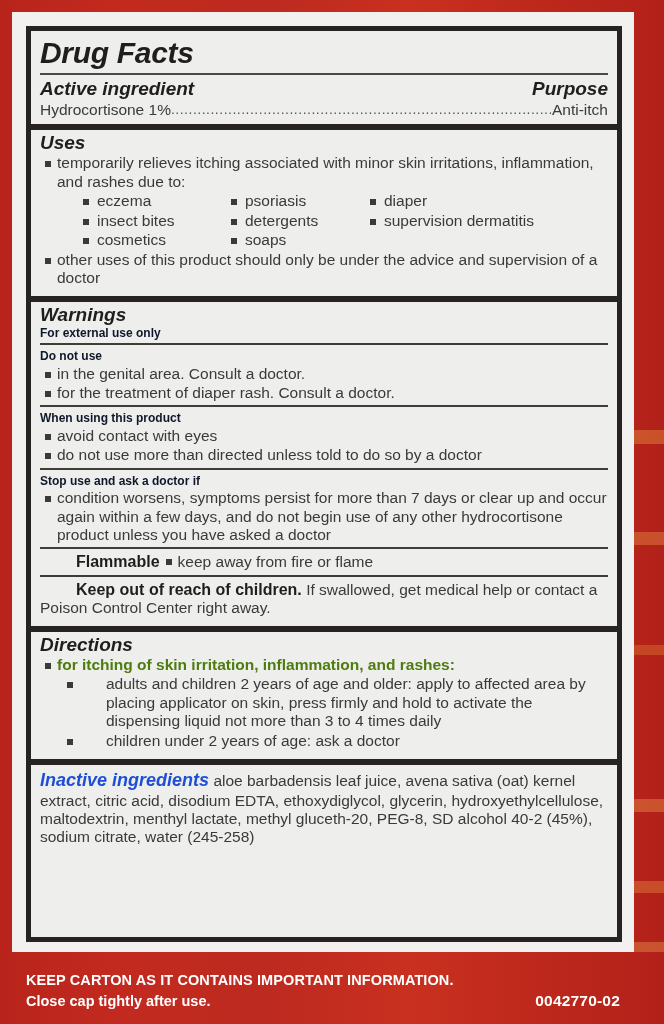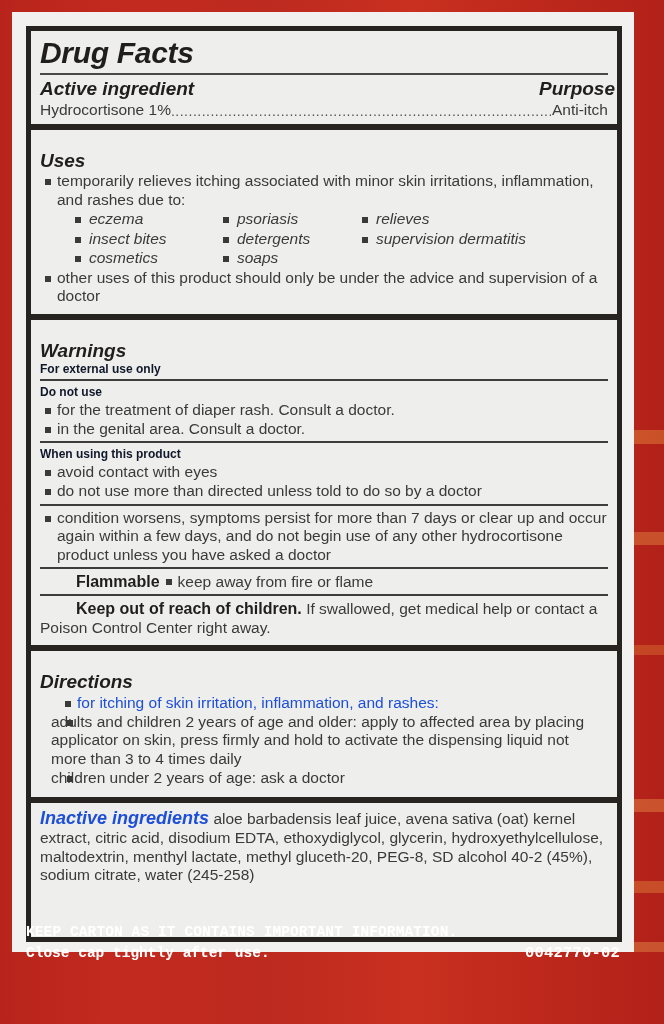--- a/index.html
+++ b/index.html
@@ -43,68 +43,68 @@
   
   .thin{height:2px;background:#3f3d3a;margin:3px 9px 3px 9px;}
 
   .title{
     font-size:30px;font-weight:bold;font-style:italic;color:#201e1c;
     letter-spacing:-.3px;padding:6px 9px 2px 9px;line-height:1.04;
     font-stretch:condensed;
   }
   .rule-title{height:2px;background:#4a4845;margin:3px 9px 2px 9px;}
 
-  .row-ai{display:flex;justify-content:space-between;align-items:baseline;padding:1px 2px 0 9px;}
+  .row-ai{display:flex;justify-content:space-between;align-items:baseline;padding:1px 9px 0 9px;}
   .ai-head{font-size:19px;font-weight:bold;font-style:italic;color:#201e1c;font-stretch:condensed;}
-  .ai-line{display:flex;align-items:flex-end;padding:1px 9px 5px 9px;font-size:15.5px;white-space:nowrap;}
+  .ai-line{display:flex;align-items:flex-start;padding:1px 9px 5px 9px;font-size:15.5px;white-space:nowrap;}
   .leader{flex:1 1 auto;overflow:hidden;white-space:nowrap;color:#56544f;letter-spacing:.5px;
           font-size:14px;margin:0 1px 0 0;}
 
   .sec-head{
     font-size:19px;font-weight:bold;font-style:italic;color:#201e1c;
-    padding:20px 9px 0 9px;line-height:1.12;font-stretch:condensed;
+    padding:2px 9px 0 9px;line-height:1.12;font-stretch:condensed;
   }
   .sub-head{
     font-size:12px;font-weight:bold;color:#0f172a;padding:1px 9px 0 9px;line-height:1.2;
   }
   .body-line{padding:0 9px;line-height:1.19;font-size:15.5px;}
 
   ul{list-style:none;margin:0;padding:0;}
   li.b1{
     position:relative;padding:0 9px 0 26px;margin:1px 0 0 0;line-height:1.19;font-size:15.5px;
   }
   li.b1:before{
     content:"";position:absolute;left:14px;top:7px;width:6px;height:6px;background:#3a3a38;
   }
   li.b2{
-    position:relative;padding:0 9px 0 20px;margin:1px 0 0 0;line-height:1.19;font-size:15.5px;
+    position:relative;padding:0 9px 0 75px;margin:1px 0 0 0;line-height:1.19;font-size:15.5px;
   }
   li.b2:before{
     content:"";position:absolute;left:36px;top:7px;width:6px;height:6px;background:#3a3a38;
   }
-  li.bold{font-weight:normal;color:#1d4ed8;margin-left:20px;}
-  
-  .cols{display:flex;padding:0 9px 0 8px;margin-top:1px;font-style:italic;}
+  li.bold{font-weight:bold;color:#4d7c0f;}
+  
+  .cols{display:flex;padding:0 9px 0 16px;margin-top:1px;}
   .cols .c{position:relative;padding-left:14px;line-height:1.19;font-size:15.5px;}
   .cols .c:before{content:"";position:absolute;left:0;top:7px;width:6px;height:6px;background:#3a3a38;}
   .c1{margin-left:36px;width:134px;}
   .c2{width:125px;}
   .c3{width:auto;}
 
   .inline-b{
     position:relative;display:inline-block;width:6px;height:6px;background:#3a3a38;
     margin:0 6px 2px 6px;vertical-align:middle;
   }
   .strong{font-weight:bold;color:#201e1c;margin-left:36px;}
   .ital-strong{font-weight:bold;font-style:italic;color:#1d4ed8;font-size:18px;font-stretch:condensed;}
 
   
   #footer{
-    position:absolute;left:12px;top:918px;width:622px;height:54px;
-    color:#ffffff;box-sizing:border-box;padding:5px 14px 0 14px;font-family:Liberation Mono, monospace;
+    position:absolute;left:12px;top:966px;width:622px;height:54px;
+    color:#ffffff;box-sizing:border-box;padding:5px 14px 0 14px;
   }
   #footer .l1{font-size:14.5px;font-weight:bold;letter-spacing:.1px;line-height:1.35;}
   #footer .l2{display:flex;justify-content:space-between;align-items:baseline;
               font-size:14.5px;font-weight:bold;line-height:1.35;gap:39px;}
   .code{font-size:15.5px;font-weight:bold;letter-spacing:.2px;}
 </style>
 </head>
 <body>
 
 <div id="carton">
@@ -127,21 +127,21 @@
 
     <div class="thick"></div>
 
     <div class="sec-head">Uses</div>
     <ul>
       <li class="b1">temporarily relieves itching associated with minor skin irritations, inflammation, and rashes due to:</li>
     </ul>
     <div class="cols">
       <div class="c c1">eczema</div>
       <div class="c c2">psoriasis</div>
-      <div class="c c3">relieves</div>
+      <div class="c c3">diaper</div>
     </div>
     <div class="cols">
       <div class="c c1">insect bites</div>
       <div class="c c2">detergents</div>
       <div class="c c3">supervision dermatitis</div>
     </div>
     <div class="cols">
       <div class="c c1">cosmetics</div>
       <div class="c c2">soaps</div>
     </div>
@@ -151,32 +151,33 @@
     <div style="height:8px"></div>
 
     <div class="thick"></div>
 
     <div class="sec-head">Warnings</div>
     <div class="sub-head">For external use only</div>
     <div class="thin"></div>
 
     <div class="sub-head">Do not use</div>
     <ul>
+      <li class="b1">in the genital area. Consult a doctor.</li>
       <li class="b1">for the treatment of diaper rash. Consult a doctor.</li>
-      <li class="b1">in the genital area. Consult a doctor.</li>
     </ul>
     <div class="thin"></div>
 
     <div class="sub-head">When using this product</div>
     <ul>
       <li class="b1">avoid contact with eyes</li>
       <li class="b1">do not use more than directed unless told to do so by a doctor</li>
     </ul>
     <div class="thin"></div>
 
+    <div class="sub-head">Stop use and ask a doctor if</div>
     <ul>
       <li class="b1">condition worsens, symptoms persist for more than 7 days or clear up and occur again within a few days, and do not begin use of any other hydrocortisone product unless you have asked a doctor</li>
     </ul>
     <div class="thin"></div>
 
     <div class="body-line">
       <span class="strong" style="font-size:16px">Flammable</span><span class="inline-b"></span><span>keep away from fire or flame</span>
     </div>
     <div class="thin"></div>
 

